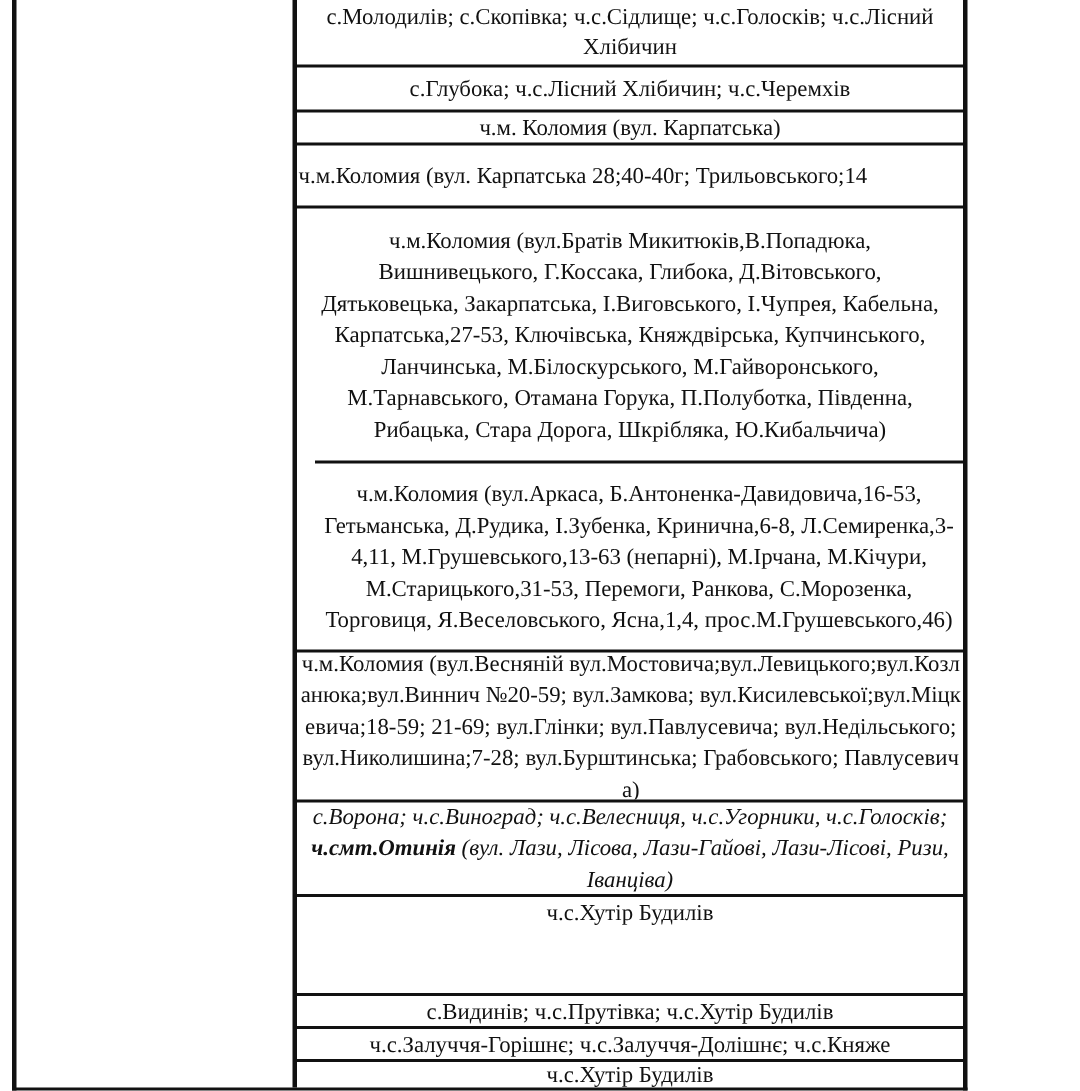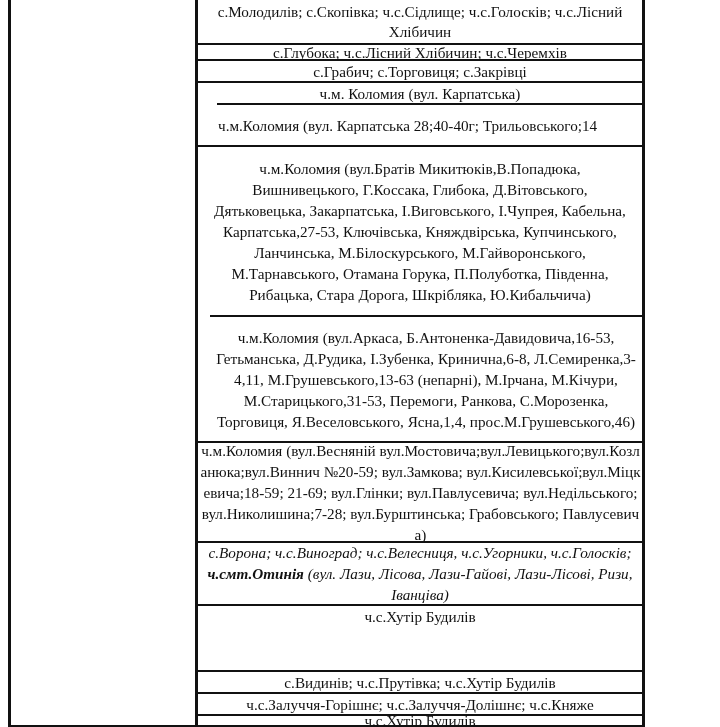--- a/index.html
+++ b/index.html
@@ -18,24 +18,23 @@
   .row span.b { font-weight:bold; }
   .nowrap { white-space:nowrap; }
 </style>
 </head>
 <body>
 
 <div class="table-wrap">
   <div class="left-col"></div>
   <div class="right-col">
     <div class="row" style="height:46px;line-height:20px;">с.Молодилів; с.Скопівка; ч.с.Сідлище; ч.с.Голосків; ч.с.Лісний Хлібичин</div>
-    <div class="row" style="height:16px;">с.Глубока; ч.с.Лісний Хлібичин; ч.с.Черемхів</div>
-    <div class="row" style="height:22px;">с.Грабич; с.Торговиця; с.Закрівці</div>
+    <div class="row" style="height:30px;">с.Глубока; ч.с.Лісний Хлібичин; ч.с.Черемхів</div>
     <div class="row bold" style="height:22px;">ч.м. Коломия (вул. Карпатська)</div>
-    <div class="row bold nowrap" style="height:42px;justify-content:flex-start;padding-left:1px;margin-left:19px;">ч.м.Коломия (вул. Карпатська 28;40-40г; Трильовського;14</div>
+    <div class="row bold nowrap" style="height:42px;justify-content:flex-start;padding-left:1px;">ч.м.Коломия (вул. Карпатська 28;40-40г; Трильовського;14</div>
     <div class="row bold" style="height:170px;padding:0 14px;">ч.м.Коломия (вул.Братів Микитюків,В.Попадюка, Вишнивецького, Г.Коссака, Глибока, Д.Вітовського, Дятьковецька, Закарпатська, І.Виговського, І.Чупрея, Кабельна, Карпатська,27-53, Ключівська, Княждвірська, Купчинського, Ланчинська, М.Білоскурського, М.Гайворонського, М.Тарнавського, Отамана Горука, П.Полуботка, Південна, Рибацька, Стара Дорога, Шкрібляка, Ю.Кибальчича)</div>
     <div class="row bold" style="height:126px;padding:0 2px;margin-left:12px;">ч.м.Коломия (вул.Аркаса, Б.Антоненка-Давидовича,16-53, Гетьманська, Д.Рудика, І.Зубенка, Кринична,6-8, Л.Семиренка,3-4,11, М.Грушевського,13-63 (непарні), М.Ірчана, М.Кічури, М.Старицького,31-53, Перемоги, Ранкова, С.Морозенка, Торговиця, Я.Веселовського, Ясна,1,4, прос.М.Грушевського,46)</div>
     <div class="row bold" style="height:100px;padding:0 0 0 1px;word-break:break-all;">ч.м.Коломия (вул.Весняній вул.Мостовича;вул.Левицького;вул.Козланюка;вул.Виннич №20-59; вул.Замкова; вул.Кисилевської;вул.Міцкевича;18-59; 21-69; вул.Глінки; вул.Павлусевича; вул.Недільського; вул.Николишина;7-28; вул.Бурштинська; Грабовського; Павлусевича)</div>
     <div class="row" style="height:63px;padding:0 8px;font-style:italic;">
       <div><span>с.Ворона; ч.с.Виноград; ч.с.Велесниця, ч.с.Угорники, ч.с.Голосків; </span><span class="b">ч.смт.Отинія</span><span> (вул. Лази, Лісова,  Лази-Гайові, Лази-Лісові, Ризи, Іванціва)</span></div>
     </div>
     <div class="row" style="height:22px;">ч.с.Хутір Будилів</div>
     <div class="row" style="height:22px;margin-top:44px;">с.Видинів; ч.с.Прутівка; ч.с.Хутір Будилів</div>
     <div class="row" style="height:22px;">ч.с.Залуччя-Горішнє; ч.с.Залуччя-Долішнє; ч.с.Княже</div>
     <div class="row" style="flex:1;">ч.с.Хутір Будилів</div>

